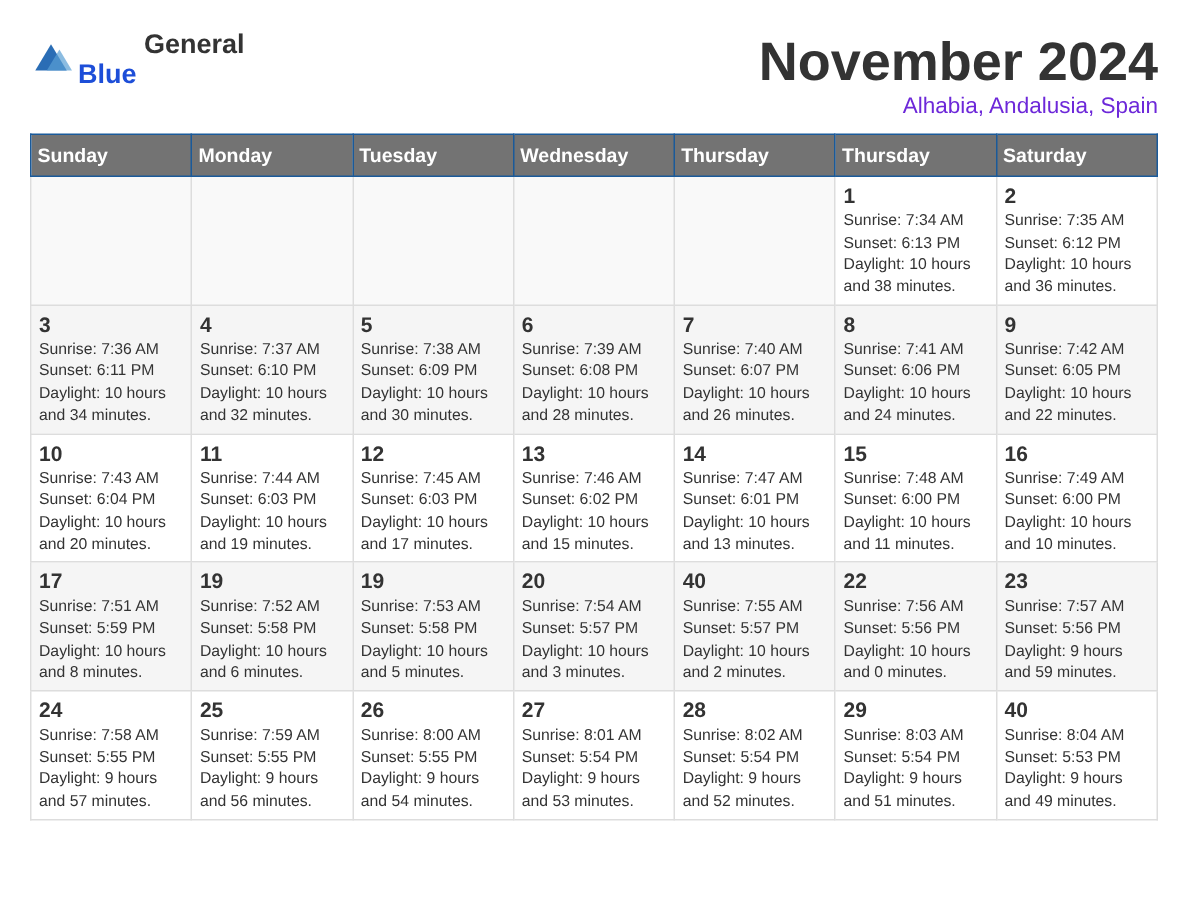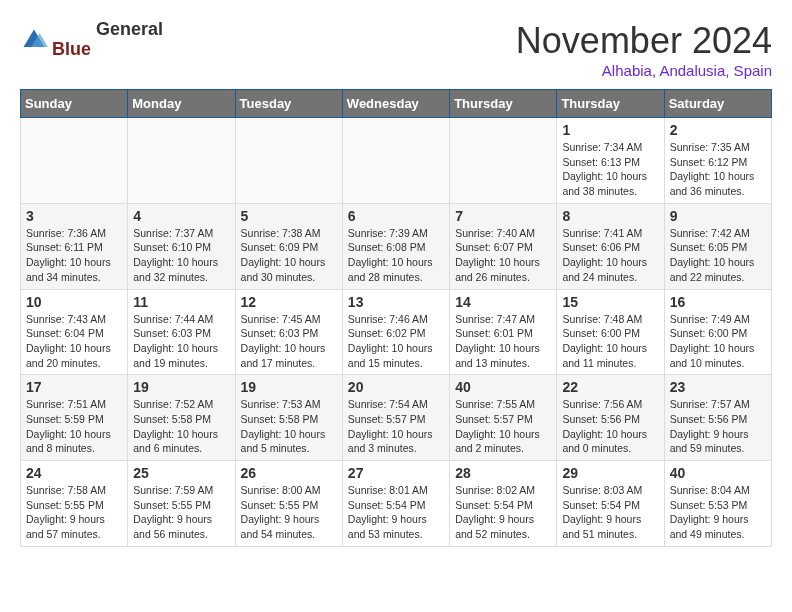--- a/index.html
+++ b/index.html
@@ -28,32 +28,32 @@
     }
     .logo-general {
       font-size: 18px;
       font-weight: bold;
       color: #333;
       margin-left: 44px;
     }
     .logo-blue {
       font-size: 18px;
       font-weight: bold;
-      color: #7f1d1d;
+      color: #1d4ed8;
     }
     .logo-icon {
       width: 28px;
       height: 28px;
     }
     .title-area {
       text-align: right;
     }
     .month-title {
       font-size: 36px;
-      font-weight: normal;
+      font-weight: bold;
       color: #333;
     }
     .location {
       font-size: 15px;
       color: #6d28d9;
     }
     table {
       width: 100%;
       border-collapse: collapse;
       table-layout: fixed;

